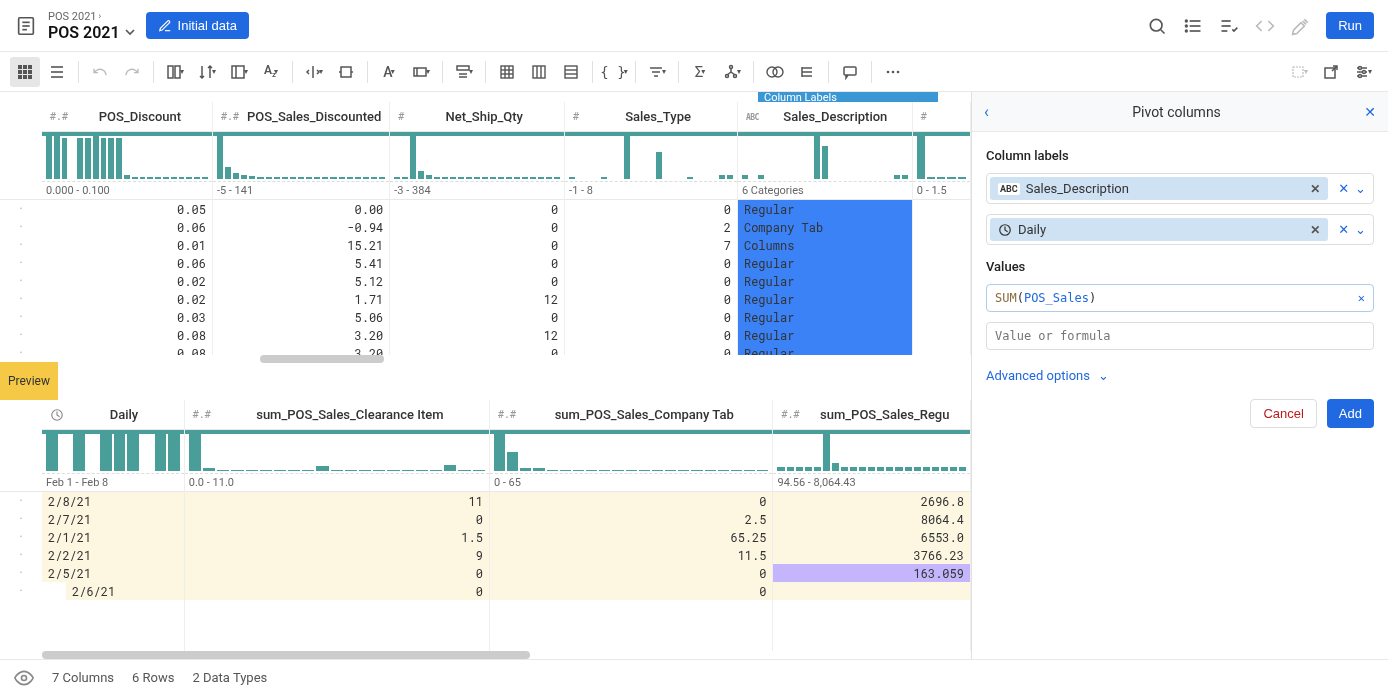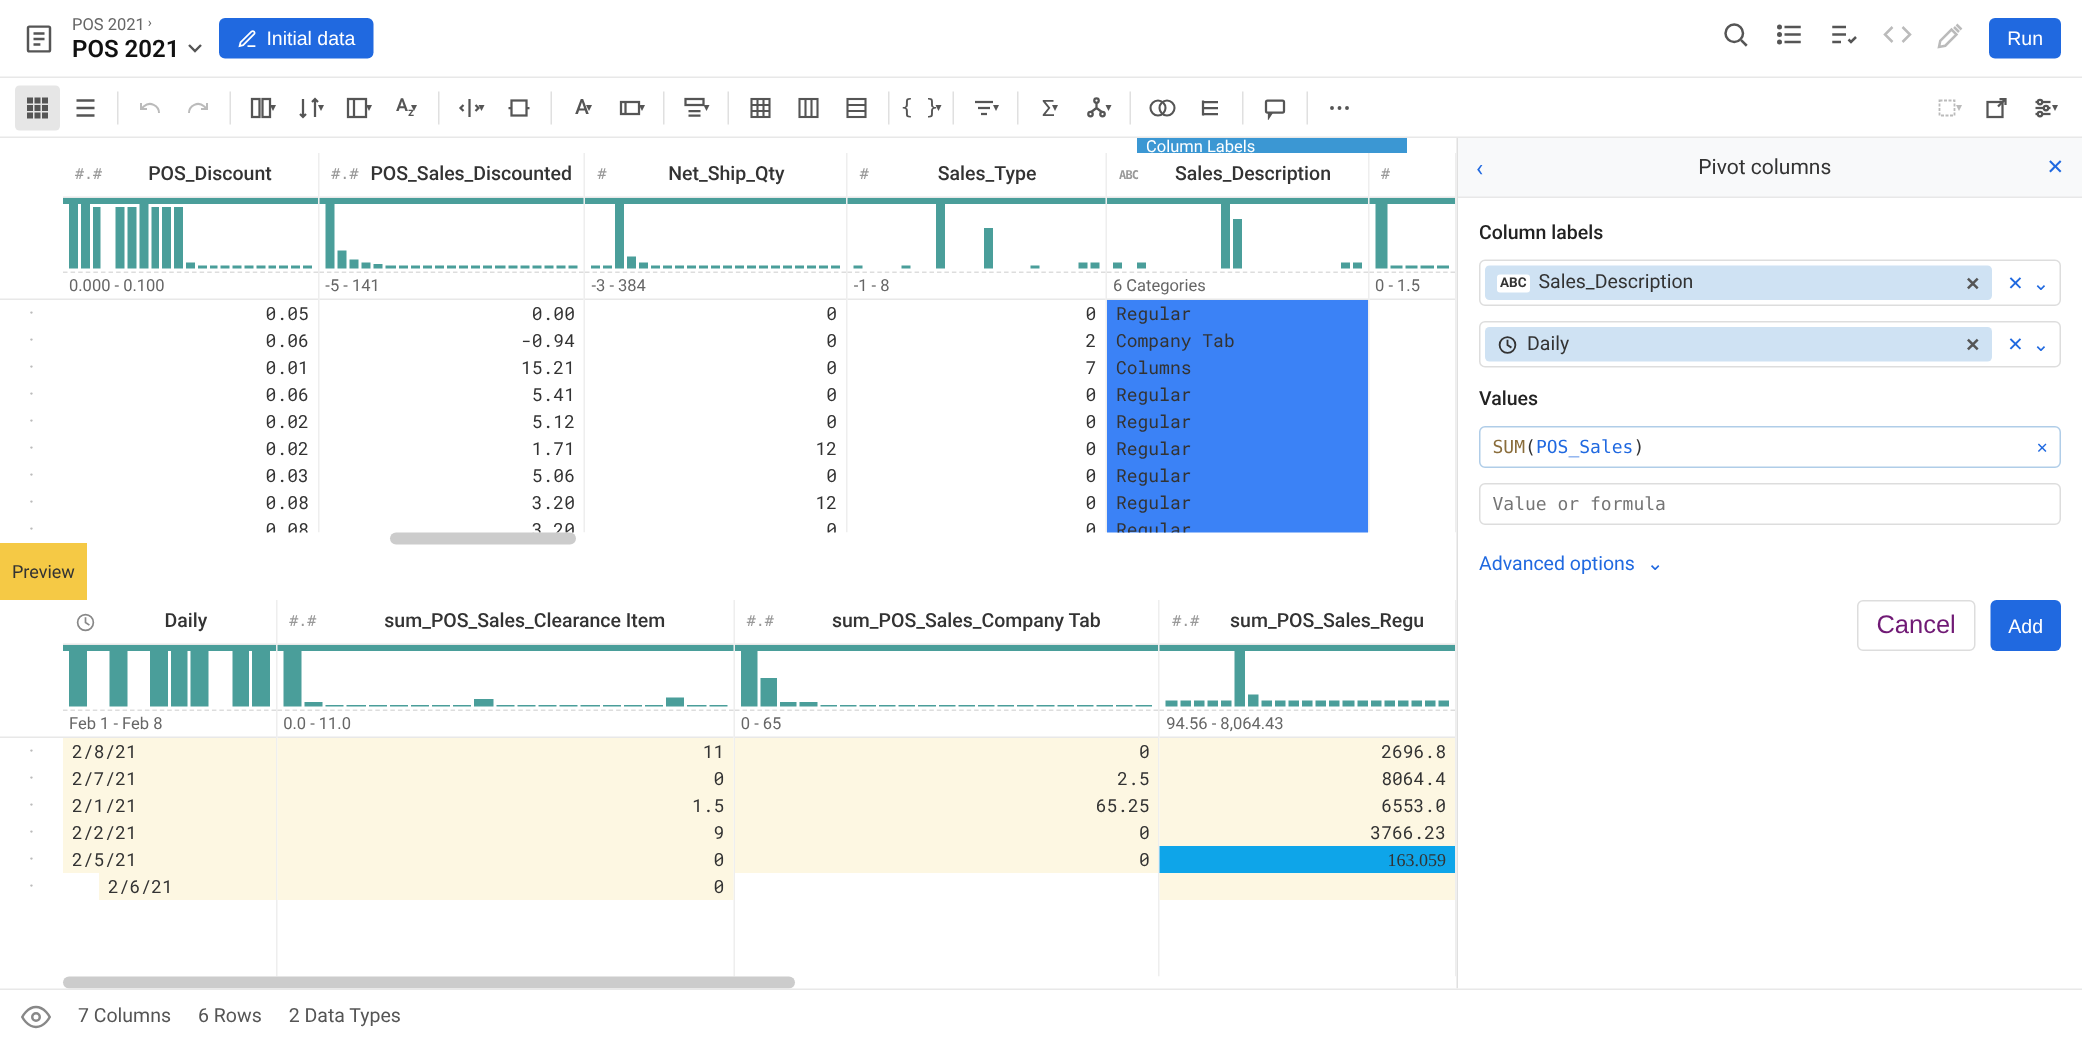--- a/index.html
+++ b/index.html
@@ -6,22 +6,22 @@
 body { font-family: -apple-system, BlinkMacSystemFont, "Segoe UI", Roboto, sans-serif; font-size: 13px; color: #333; background: #fff; overflow: hidden; }
 .app { width: 1388px; height: 695px; display: flex; flex-direction: column; }
 
 .header { height: 52px; display: flex; align-items: center; padding: 0 14px; border-bottom: 1px solid #e8e8e8; }
 .header-left { display: flex; align-items: center; gap: 10px; flex: 1; }
 .doc-icon { width: 24px; height: 24px; display:flex; align-items:center; justify-content:center; color:#555;}
 .breadcrumb { display: flex; flex-direction: column; }
 .breadcrumb-top { font-size: 11px; color: #666; display:flex; align-items:center; gap:2px; }
 .breadcrumb-title { font-size: 16px; font-weight: 600; color: #111; display:flex; align-items:center; gap:4px; }
 .btn-primary { background: #2069e0; color: #fff; border: none; border-radius: 4px; padding: 6px 12px; font-size: 13px; display: flex; align-items: center; gap: 6px; cursor: pointer; font-weight:500; }
-.btn-secondary { background: #fff; color: #701a75; border: 1px solid #ddd; border-radius: 4px; padding: 6px 12px; font-size: 17px; cursor: pointer; }
-.header-right { display: flex; gap: 14px; }
+.btn-secondary { background: #fff; color: #b91c1c; border: 1px solid #ddd; border-radius: 4px; padding: 6px 12px; font-size: 13px; cursor: pointer; }
+.header-right { display: flex; align-items: center; gap: 14px; }
 .header-icon { width: 22px; height: 22px; display:flex; align-items:center; justify-content:center; color:#555; cursor:pointer;}
 
 .toolbar { height: 40px; display: flex; align-items: center; padding: 0 10px; border-bottom: 1px solid #e8e8e8; gap: 2px; }
 .toolbar-btn { width: 30px; height: 30px; display: flex; align-items: center; justify-content: center; color: #555; cursor: pointer; border-radius: 3px; position:relative;}
 .toolbar-sep { width: 1px; height: 22px; background: #e0e0e0; margin: 0 4px; }
 .caret-down { font-size: 8px; margin-left: -2px; }
 
 .main { flex: 1; display: flex; overflow: hidden; }
 .data-area { flex: 1; display: flex; flex-direction: column; overflow: hidden; border-right: 1px solid #e0e0e0; }
 .panel { width: 416px; display: flex; flex-direction: column; }
@@ -704,20 +704,21 @@
               <div class="hbar" style="height: 4.54545%;"></div>
               <div class="hbar" style="height: 4.54545%;"></div>
               <div class="hbar" style="height: 4.54545%;"></div>
               <div class="hbar" style="height: 4.54545%;"></div>
               <div class="hbar" style="height: 4.54545%;"></div>
             </div>
             <div class="col-range">0 - 65</div>
             <div class="cell r" style="background: rgb(253, 247, 226);">0</div>
             <div class="cell r" style="background: rgb(253, 247, 226);">2.5</div>
             <div class="cell r" style="background: rgb(253, 247, 226);">65.25</div>
+            <div class="cell r" style="background: rgb(253, 247, 226);">11.5</div>
             <div class="cell r" style="background: rgb(253, 247, 226);">0</div>
             <div class="cell r" style="background: rgb(253, 247, 226);">0</div>
           </div>
           <div class="col" style="width: 202px; position: relative;">
             <div class="col-header">
               <span class="type-badge"><span>#.#</span></span>
               <span class="col-name">sum_POS_Sales_Regu</span>
             </div>
             <div style="position: absolute; top: 30px; left: 0px; right: 0px; height: 4px; background: rgb(74, 158, 154);"></div>
             <div class="histogram">
@@ -741,21 +742,21 @@
               <div class="hbar" style="height: 11.1111%;"></div>
               <div class="hbar" style="height: 11.1111%;"></div>
               <div class="hbar" style="height: 11.1111%;"></div>
               <div class="hbar" style="height: 11.1111%;"></div>
             </div>
             <div class="col-range">94.56 - 8,064.43</div>
             <div class="cell r" style="background: rgb(253, 247, 226);">2696.8</div>
             <div class="cell r" style="background: rgb(253, 247, 226);">8064.4</div>
             <div class="cell r" style="background: rgb(253, 247, 226);">6553.0</div>
             <div class="cell r" style="background: rgb(253, 247, 226);">3766.23</div>
-            <div class="cell r" style="background: #0ea5e9; font-family: Liberation Serif, serif;">163.059</div>
+            <div class="cell r" style="background: #c4b5fd;">163.059</div>
             <div class="cell r" style="background: rgb(253, 247, 226);"></div>
           </div>
         </div>
       <div style="position:relative; height:8px;">
           <div class="scroll-thumb-h" style="left:42px; width:488px;"></div>
         </div>
     </div>
 
     <div class="panel">
       <div class="panel-header">

